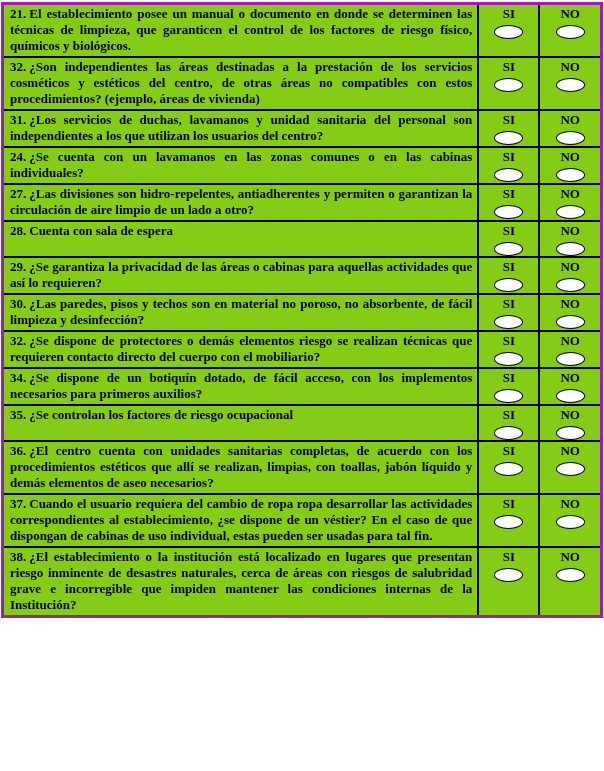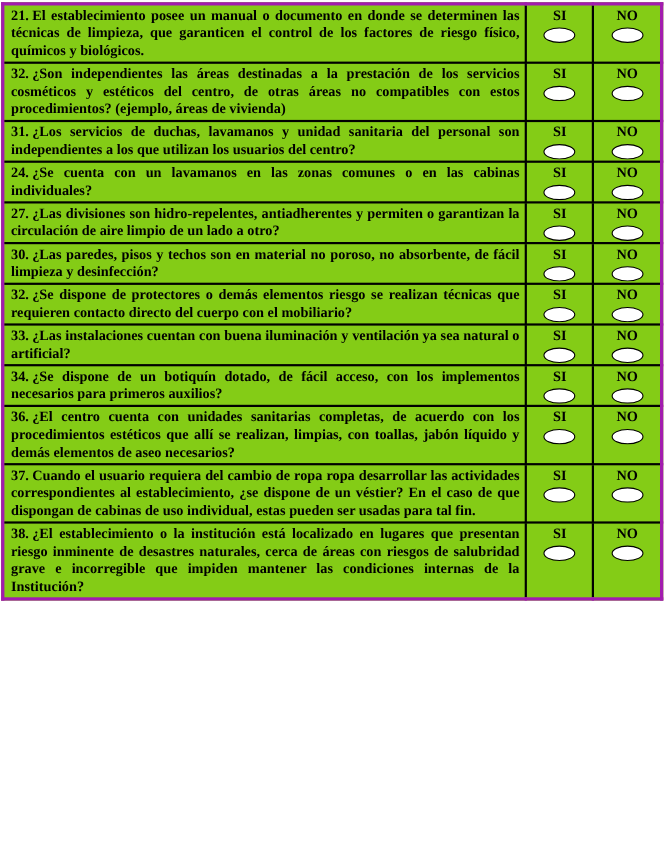--- a/index.html
+++ b/index.html
@@ -154,21 +154,51 @@
       </div>
     </td>
     <td class="opt-cell">
       <div class="opt-inner">
         <span class="opt-label">NO</span>
         <span class="oval"></span>
       </div>
     </td>
   </tr>
 
-
+  <tr>
+    <td class="q-cell"><span class="q-num">28.</span><span>Cuenta con sala de espera</span></td>
+    <td class="opt-cell">
+      <div class="opt-inner">
+        <span class="opt-label">SI</span>
+        <span class="oval"></span>
+      </div>
+    </td>
+    <td class="opt-cell">
+      <div class="opt-inner">
+        <span class="opt-label">NO</span>
+        <span class="oval"></span>
+      </div>
+    </td>
+  </tr>
+
+  <tr>
+    <td class="q-cell"><span class="q-num">29.</span><span>¿Se garantiza la privacidad de las áreas o cabinas para aquellas actividades que así lo requieren?</span></td>
+    <td class="opt-cell">
+      <div class="opt-inner">
+        <span class="opt-label">SI</span>
+        <span class="oval"></span>
+      </div>
+    </td>
+    <td class="opt-cell">
+      <div class="opt-inner">
+        <span class="opt-label">NO</span>
+        <span class="oval"></span>
+      </div>
+    </td>
+  </tr>
 
   <tr>
     <td class="q-cell"><span class="q-num">30.</span><span>¿Las paredes, pisos y techos son en material no poroso, no absorbente, de fácil limpieza y desinfección?</span></td>
     <td class="opt-cell">
       <div class="opt-inner">
         <span class="opt-label">SI</span>
         <span class="oval"></span>
       </div>
     </td>
     <td class="opt-cell">
@@ -189,52 +219,52 @@
       </div>
     </td>
     <td class="opt-cell">
       <div class="opt-inner">
         <span class="opt-label">NO</span>
         <span class="oval"></span>
       </div>
     </td>
   </tr>
 
-  <tr>
-    <td class="q-cell"><span class="q-num">33.</span><span>¿Las instalaciones cuentan con buena iluminación y ventilación ya sea natural o artificial?</span></td>
-    <td class="opt-cell">
-      <div class="opt-inner">
-        <span class="opt-label">SI</span>
-        <span class="oval"></span>
-      </div>
-    </td>
-    <td class="opt-cell">
-      <div class="opt-inner">
-        <span class="opt-label">NO</span>
-        <span class="oval"></span>
-      </div>
-    </td>
-  </tr>
 
   <tr>
     <td class="q-cell"><span class="q-num">34.</span><span>¿Se dispone de un botiquín dotado, de fácil acceso, con los implementos necesarios para primeros auxilios?</span></td>
     <td class="opt-cell">
       <div class="opt-inner">
         <span class="opt-label">SI</span>
         <span class="oval"></span>
       </div>
     </td>
     <td class="opt-cell">
       <div class="opt-inner">
         <span class="opt-label">NO</span>
         <span class="oval"></span>
       </div>
     </td>
   </tr>
 
+  <tr>
+    <td class="q-cell"><span class="q-num">35.</span><span>¿Se controlan los factores de riesgo ocupacional</span></td>
+    <td class="opt-cell">
+      <div class="opt-inner">
+        <span class="opt-label">SI</span>
+        <span class="oval"></span>
+      </div>
+    </td>
+    <td class="opt-cell">
+      <div class="opt-inner">
+        <span class="opt-label">NO</span>
+        <span class="oval"></span>
+      </div>
+    </td>
+  </tr>
 
   <tr>
     <td class="q-cell"><span class="q-num">36.</span><span>¿El centro cuenta con unidades sanitarias completas, de acuerdo con los procedimientos estéticos que allí se realizan, limpias, con toallas, jabón líquido y demás elementos de aseo necesarios?</span></td>
     <td class="opt-cell">
       <div class="opt-inner">
         <span class="opt-label">SI</span>
         <span class="oval"></span>
       </div>
     </td>
     <td class="opt-cell">

